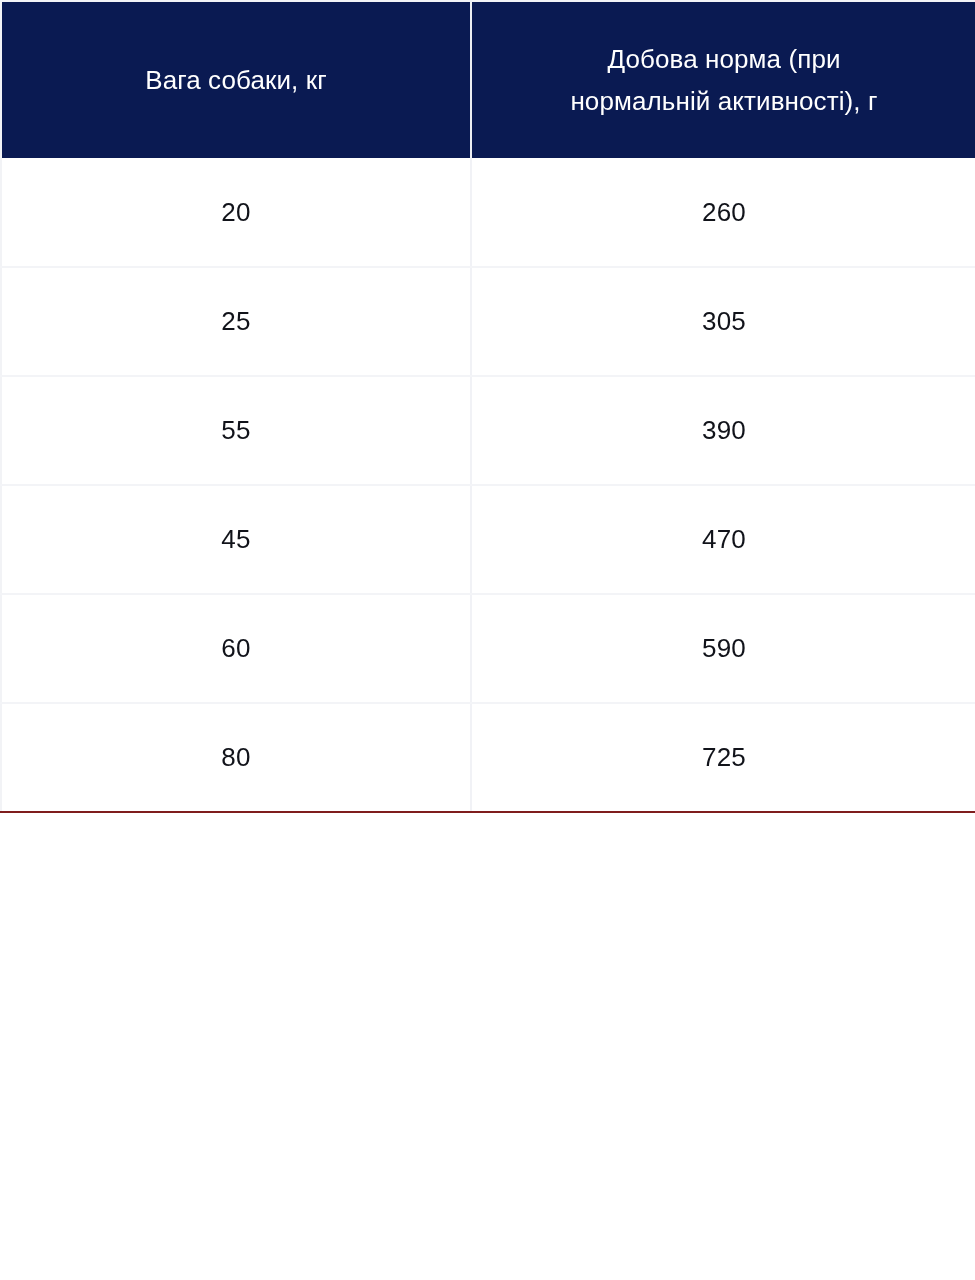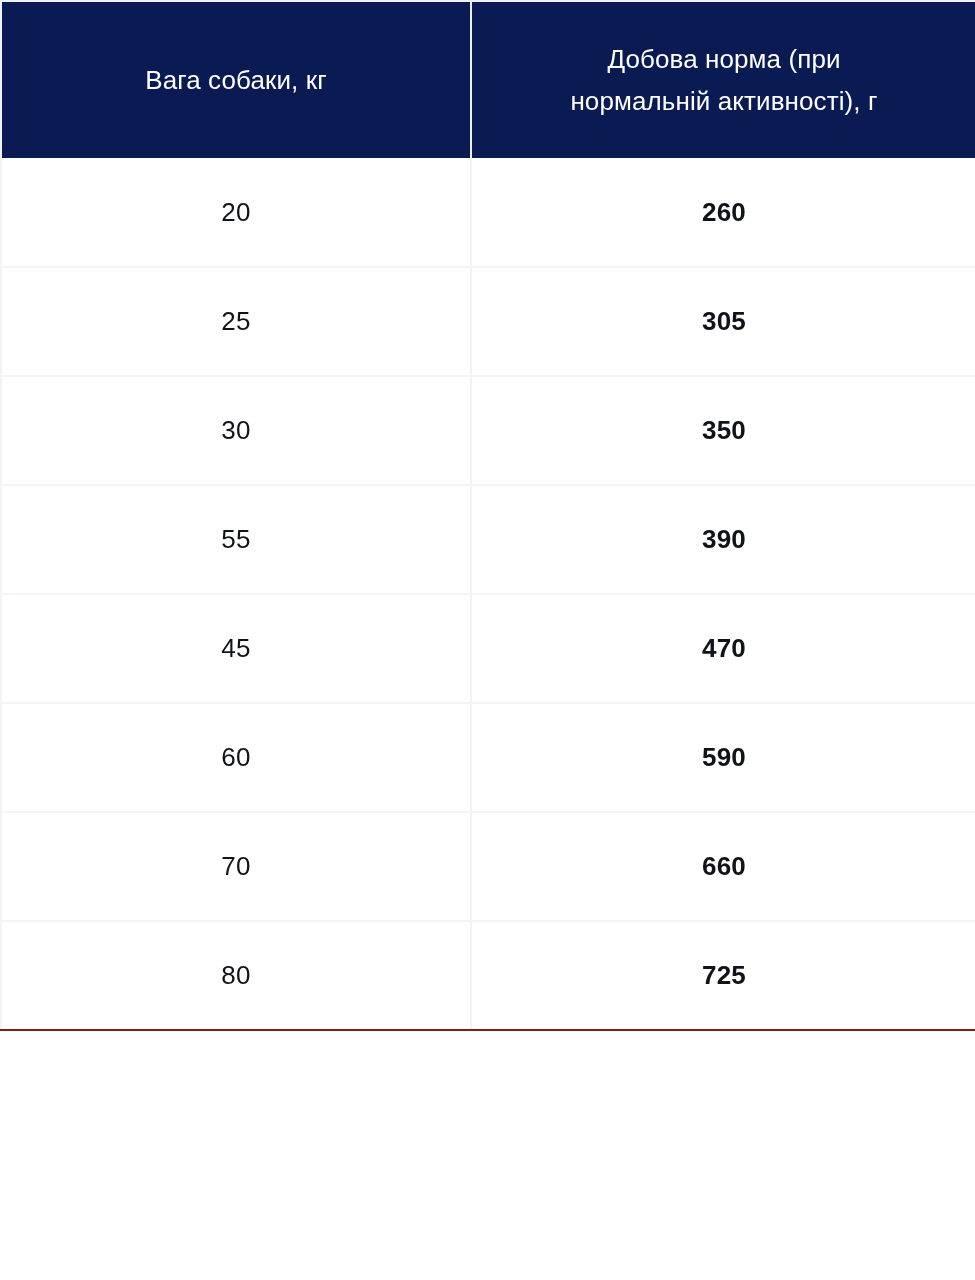--- a/index.html
+++ b/index.html
@@ -70,21 +70,20 @@
     vertical-align: middle;
     padding: 4px 20px;
     box-sizing: border-box;
     border-bottom: 2px solid #f3f4f7;
     border-right: 2px solid #f1f2f6;
     background: #ffffff;
     letter-spacing: 0.2px;
   }
   tbody td.last {
     border-right: none;
-    font-weight: bold;
   }
   tbody tr:last-child td {
     border-bottom: 2px solid #7f1d1d;
   }
 </style>
 </head>
 <body>
 
 <div class="table-wrap">
   <table class="feeding-table">
@@ -106,38 +105,30 @@
     <tbody id="table-body">
         <tr>
           <td>20</td>
           <td class="last">260</td>
         </tr>
         <tr>
           <td>25</td>
           <td class="last">305</td>
         </tr>
         <tr>
-          <td>30</td>
-          <td class="last">350</td>
-        </tr>
-        <tr>
           <td>55</td>
           <td class="last">390</td>
         </tr>
         <tr>
           <td>45</td>
           <td class="last">470</td>
         </tr>
         <tr>
           <td>60</td>
           <td class="last">590</td>
         </tr>
         <tr>
-          <td>70</td>
-          <td class="last">660</td>
-        </tr>
-        <tr>
           <td>80</td>
           <td class="last">725</td>
         </tr>
       </tbody>
   </table>
 </div>
 
 </body></html>

